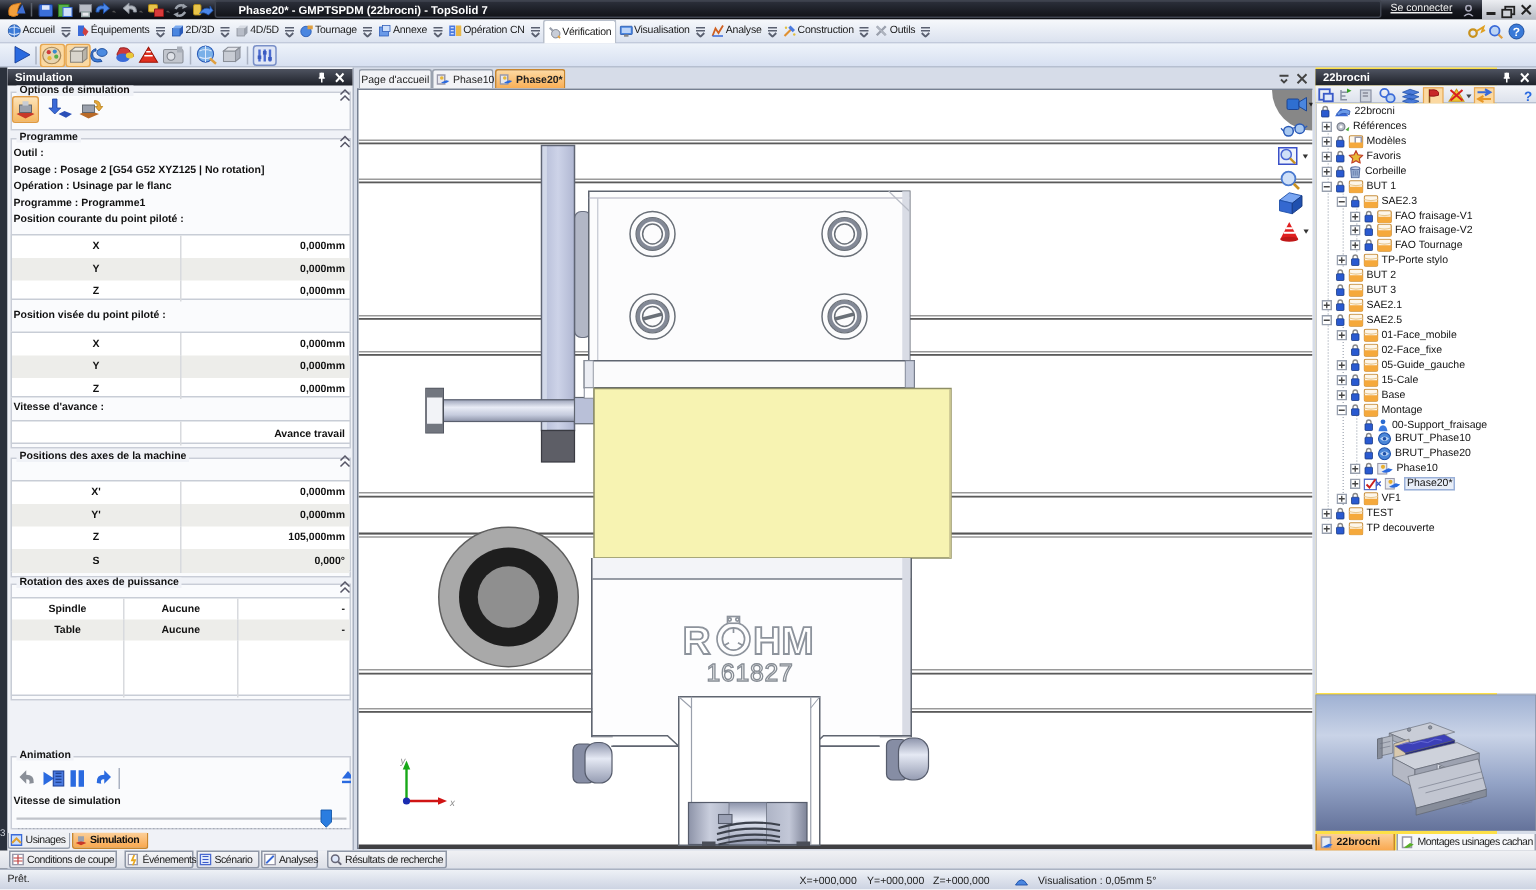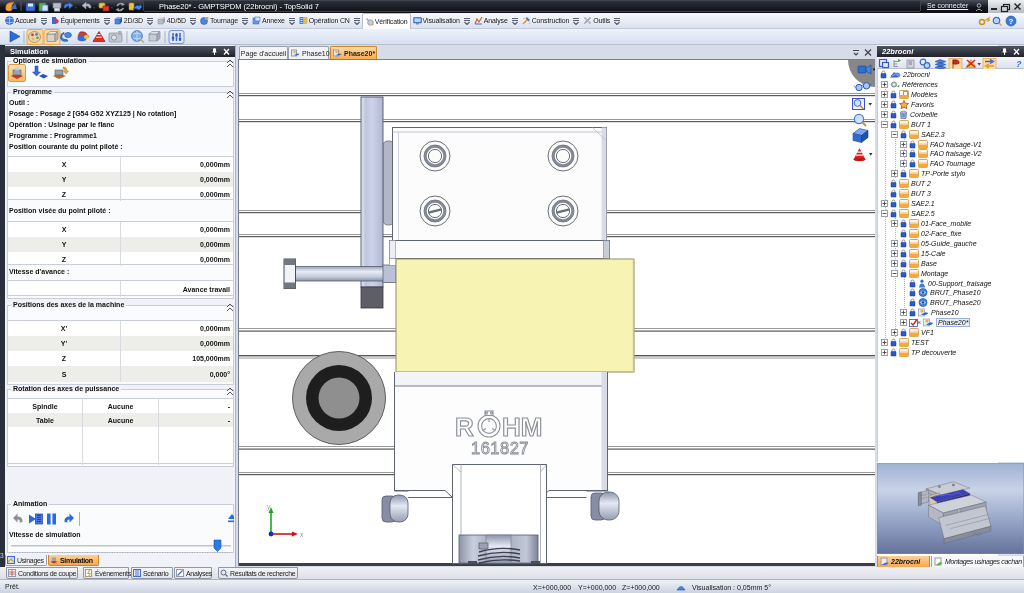--- a/index.html
+++ b/index.html
@@ -5,21 +5,21 @@
 html,body{margin:0;padding:0;}
 #app{position:relative;width:1024px;height:593px;overflow:hidden;background:#d6dce8;
   font-family:"Liberation Sans",sans-serif;font-size:7px;color:#111;}
 #app *{box-sizing:border-box;}
 #app svg{flex:none;}
 .abs{position:absolute;}
 
 #titlebar{left:0;top:0;width:1024px;height:13px;background:linear-gradient(#4a4f5c,#15171e 55%,#0c0e13);}
 #titlebox{left:143px;top:0px;width:778px;height:12px;background:linear-gradient(#2b2f3a,#121419);
   border:1px solid #3e434e;border-radius:2px;}
-#titletext{left:159px;top:2px;color:#fff;font-weight:normal;font-size:7.5px;}
+#titletext{left:159px;top:2px;color:#fff;font-weight:bold;font-size:7.5px;}
 #seconnecter{left:927px;top:2px;color:#eee;font-size:7px;text-decoration:underline;}
 #personicon{left:975px;top:3px;width:8px;height:7px;}
 #winbtns{left:988px;top:0;width:36px;height:13px;background:linear-gradient(#eceef2,#b7bbc4);
   color:#222;font-size:8px;}
 
 #ribbontabs{left:0;top:13px;width:1024px;height:16px;background:linear-gradient(#f6f8fb,#dbe2ef);
   border-bottom:1px solid #c2cadb;display:flex;align-items:center;}
 .rtab{display:flex;align-items:center;height:16px;padding:0 2px;color:#1a1a1a;font-size:7px;letter-spacing:-0.15px;white-space:nowrap;}
 .rtab .ic{width:9px;height:9px;margin-right:1px;border-radius:2px;}
 .rtab.sel{background:#fff;border:1px solid #b9c0cc;border-bottom:none;border-radius:2px 2px 0 0;}
@@ -43,21 +43,21 @@
 .tval{justify-content:flex-end;padding-right:3px;}
 .shade{background:#ededea;}
 
 #doctabs{left:238px;top:45px;width:637px;height:14px;}
 .dtab svg{flex:none;}
 .dtab{position:absolute;height:13px;top:1px;background:#f2f3f6;border:1px solid #99a1ae;border-bottom:none;
   border-radius:2px 2px 0 0;font-size:7px;color:#222;display:flex;align-items:center;padding:0 4px;white-space:nowrap;}
 .dtab.act{background:linear-gradient(#fdd9a2,#f9ae54);border-color:#c8862e;font-weight:bold;}
 #viewport{left:238px;top:59px;width:637px;height:507px;background:#fff;border:1px solid #768092;border-right:none;}
 
-#rpanel{left:877px;top:45px;width:121px;height:522px;background:#ffffff;font-style:italic;}
+#rpanel{left:877px;top:45px;width:121px;height:522px;background:#fde047;}
 .trw{position:absolute;height:10px;display:flex;align-items:center;white-space:nowrap;font-size:7px;color:#111;}
 .trw svg{flex:none;}
 .tt{margin-left:2px;}
 
 #btabrow{left:0;top:567px;width:1024px;height:12px;background:linear-gradient(#f0f1f4,#dde0e8);}
 .btab{position:absolute;top:0px;height:12px;background:linear-gradient(#f4f5f7,#e2e4ea);border:1px solid #8f97a6;
   border-radius:0 0 2px 2px;font-size:7px;letter-spacing:-0.3px;display:flex;align-items:center;padding:0 1px;color:#222;white-space:nowrap;}
 #statusbar{left:0;top:579px;width:1024px;height:14px;background:linear-gradient(#eef1f6,#ccd3e2);
   border-top:1px solid #aab2c2;font-size:7px;color:#222;}
 </style>

